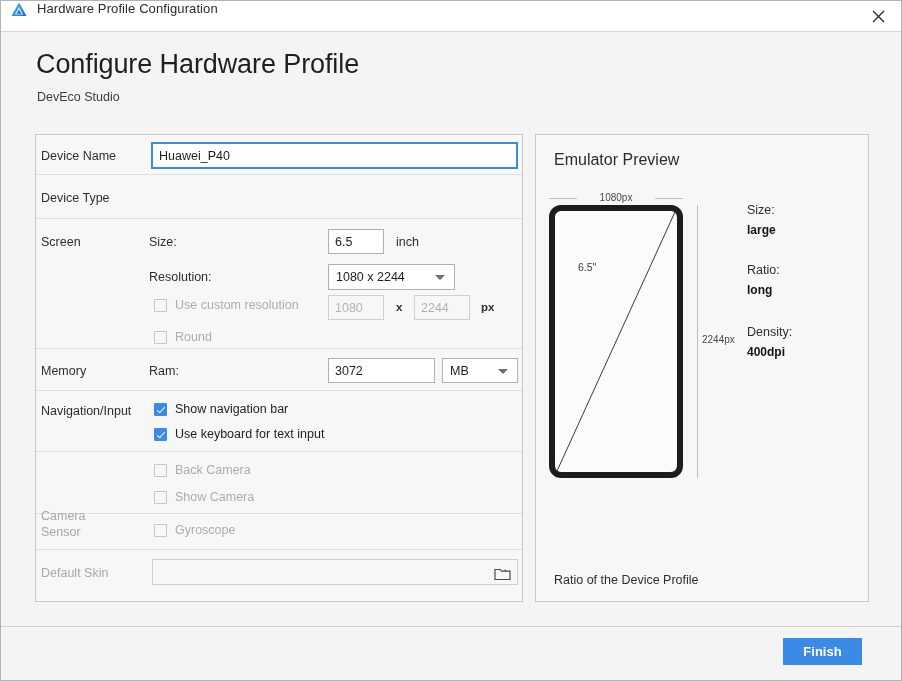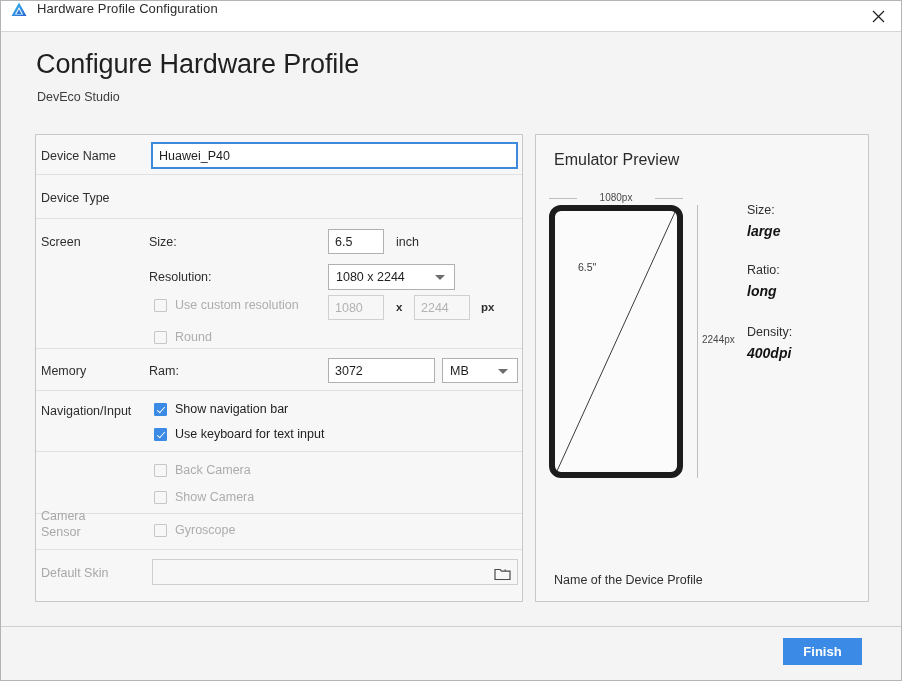--- a/index.html
+++ b/index.html
@@ -255,25 +255,24 @@
   .info-key {
     position: absolute;
     left: 211px;
     font-size: 12.5px;
     color: #2e2e2e;
     white-space: nowrap;
   }
   .info-val {
     position: absolute;
     left: 211px;
-    font-size: 14px;
+    font-size: 12px;
     color: #141414;
     font-weight: bold;
     white-space: nowrap;
-    font-style: italic;
   }
   #profile-name-note {
     position: absolute;
     left: 18px; bottom: 14px;
     font-size: 12.5px;
     color: #2e2e2e;
     white-space: nowrap;
   }
 
   
@@ -440,20 +439,20 @@
     <div id="dim-right-line"></div>
     <span id="dim-right-label">2244px</span>
 
     <span class="info-key" style="top:68px;">Size:</span>
     <span class="info-val" style="top:88px;">large</span>
     <span class="info-key" style="top:128px;">Ratio:</span>
     <span class="info-val" style="top:148px;">long</span>
     <span class="info-key" style="top:190px;">Density:</span>
     <span class="info-val" style="top:210px;">400dpi</span>
 
-    <div id="profile-name-note">Name of the Device Profile</div>
+    <div id="profile-name-note">Ratio of the Device Profile</div>
   </div>
 
   <div id="footer">
     <button id="finish-btn">Finish</button>
   </div>
 
 </div>
 
 </body></html>

